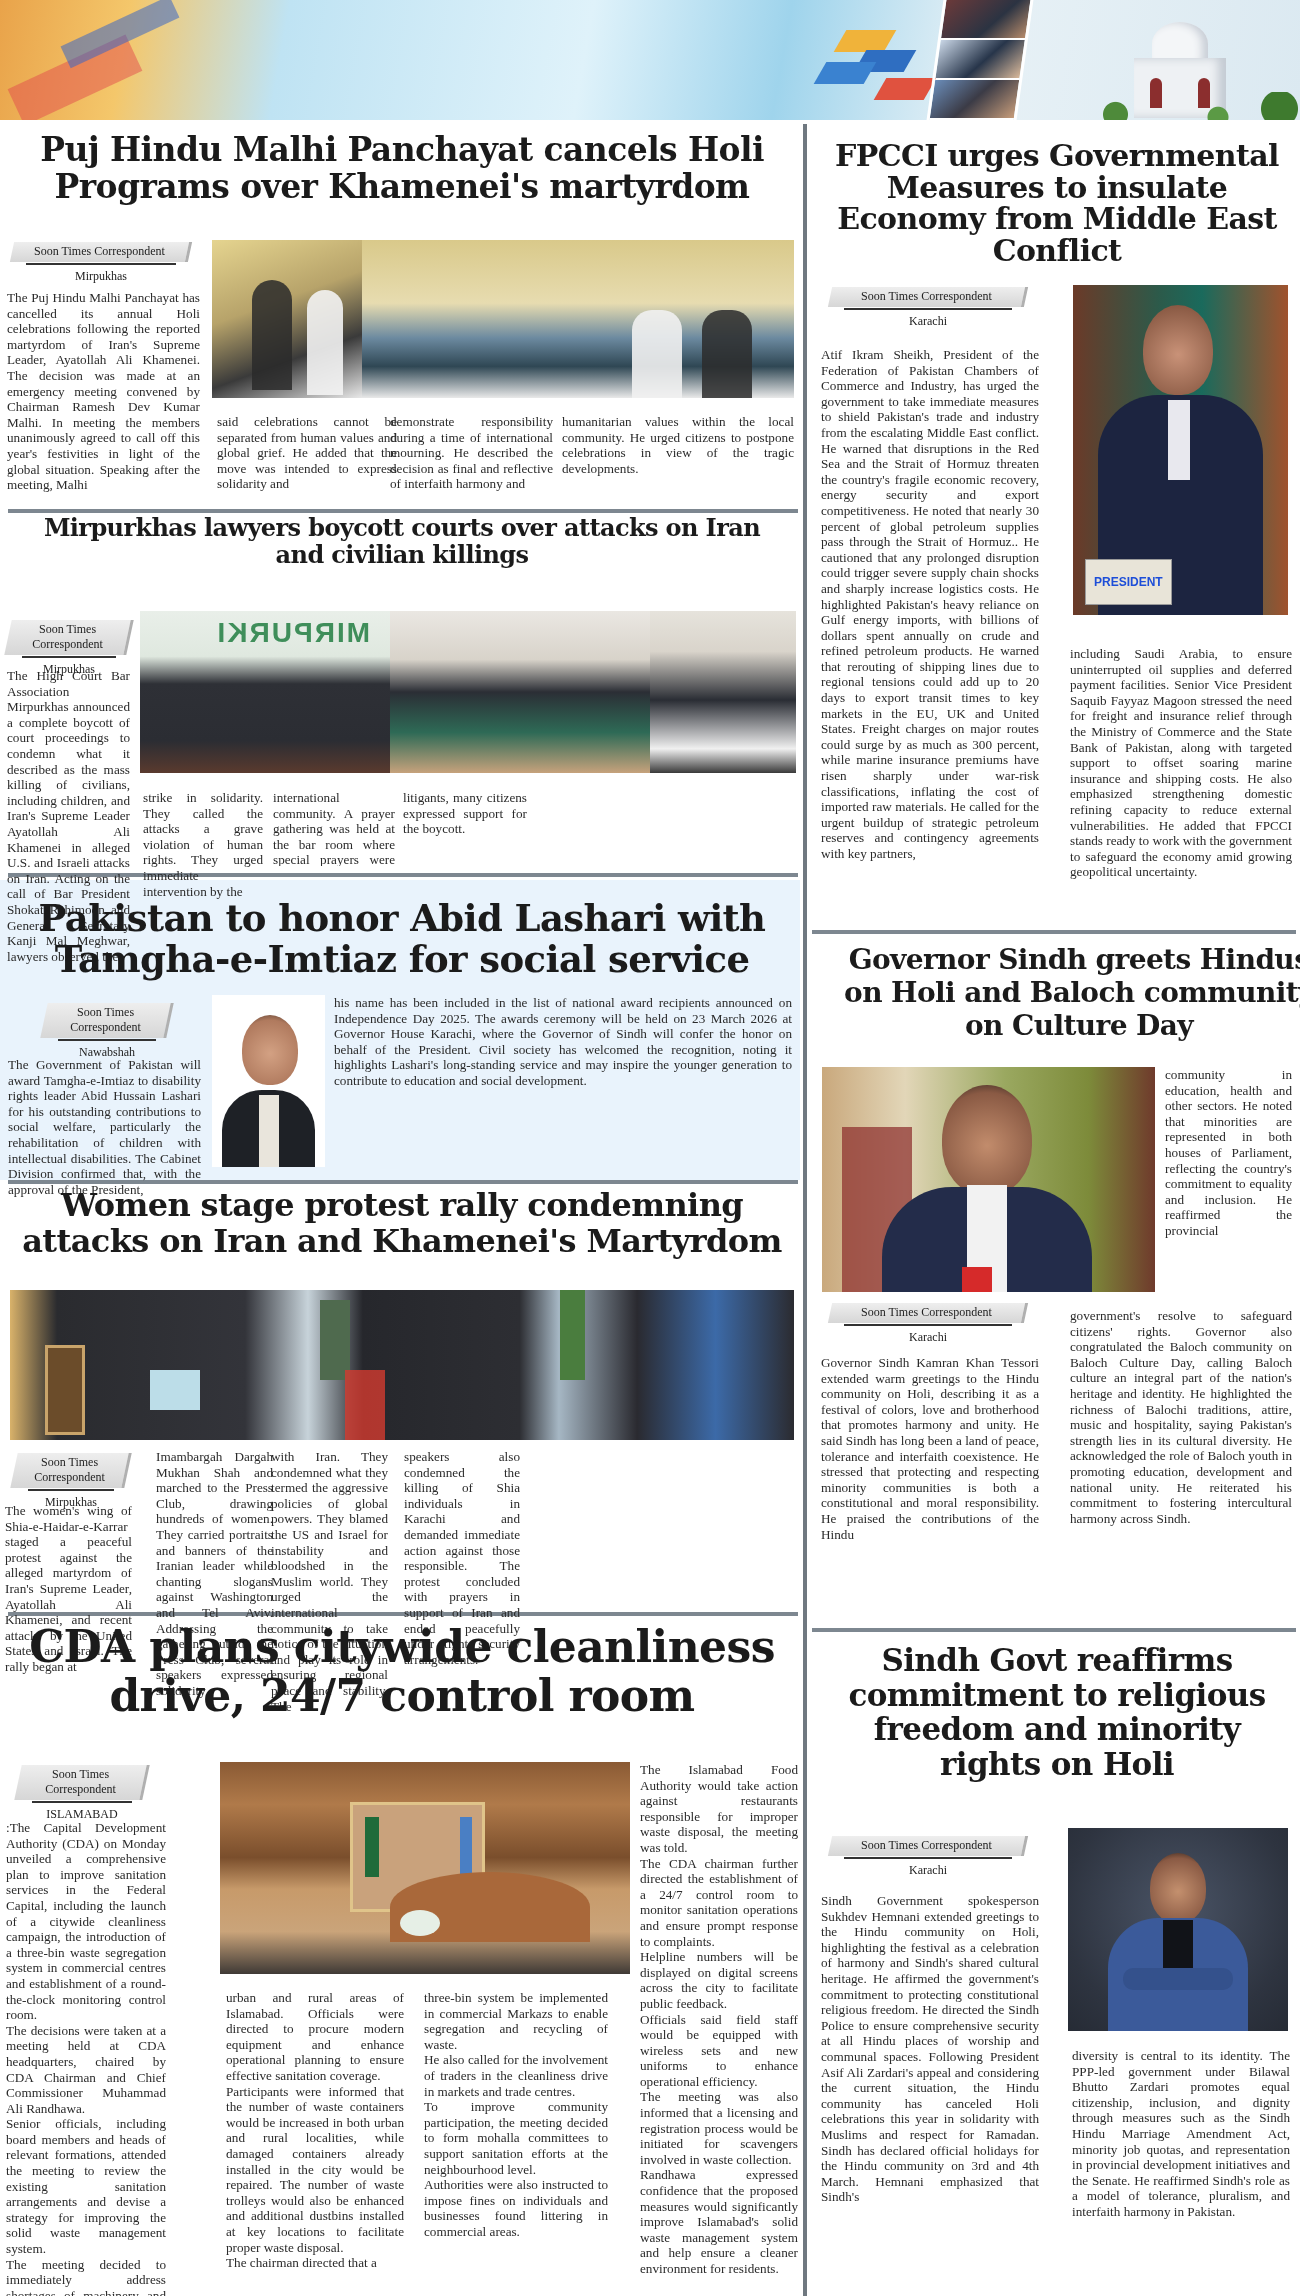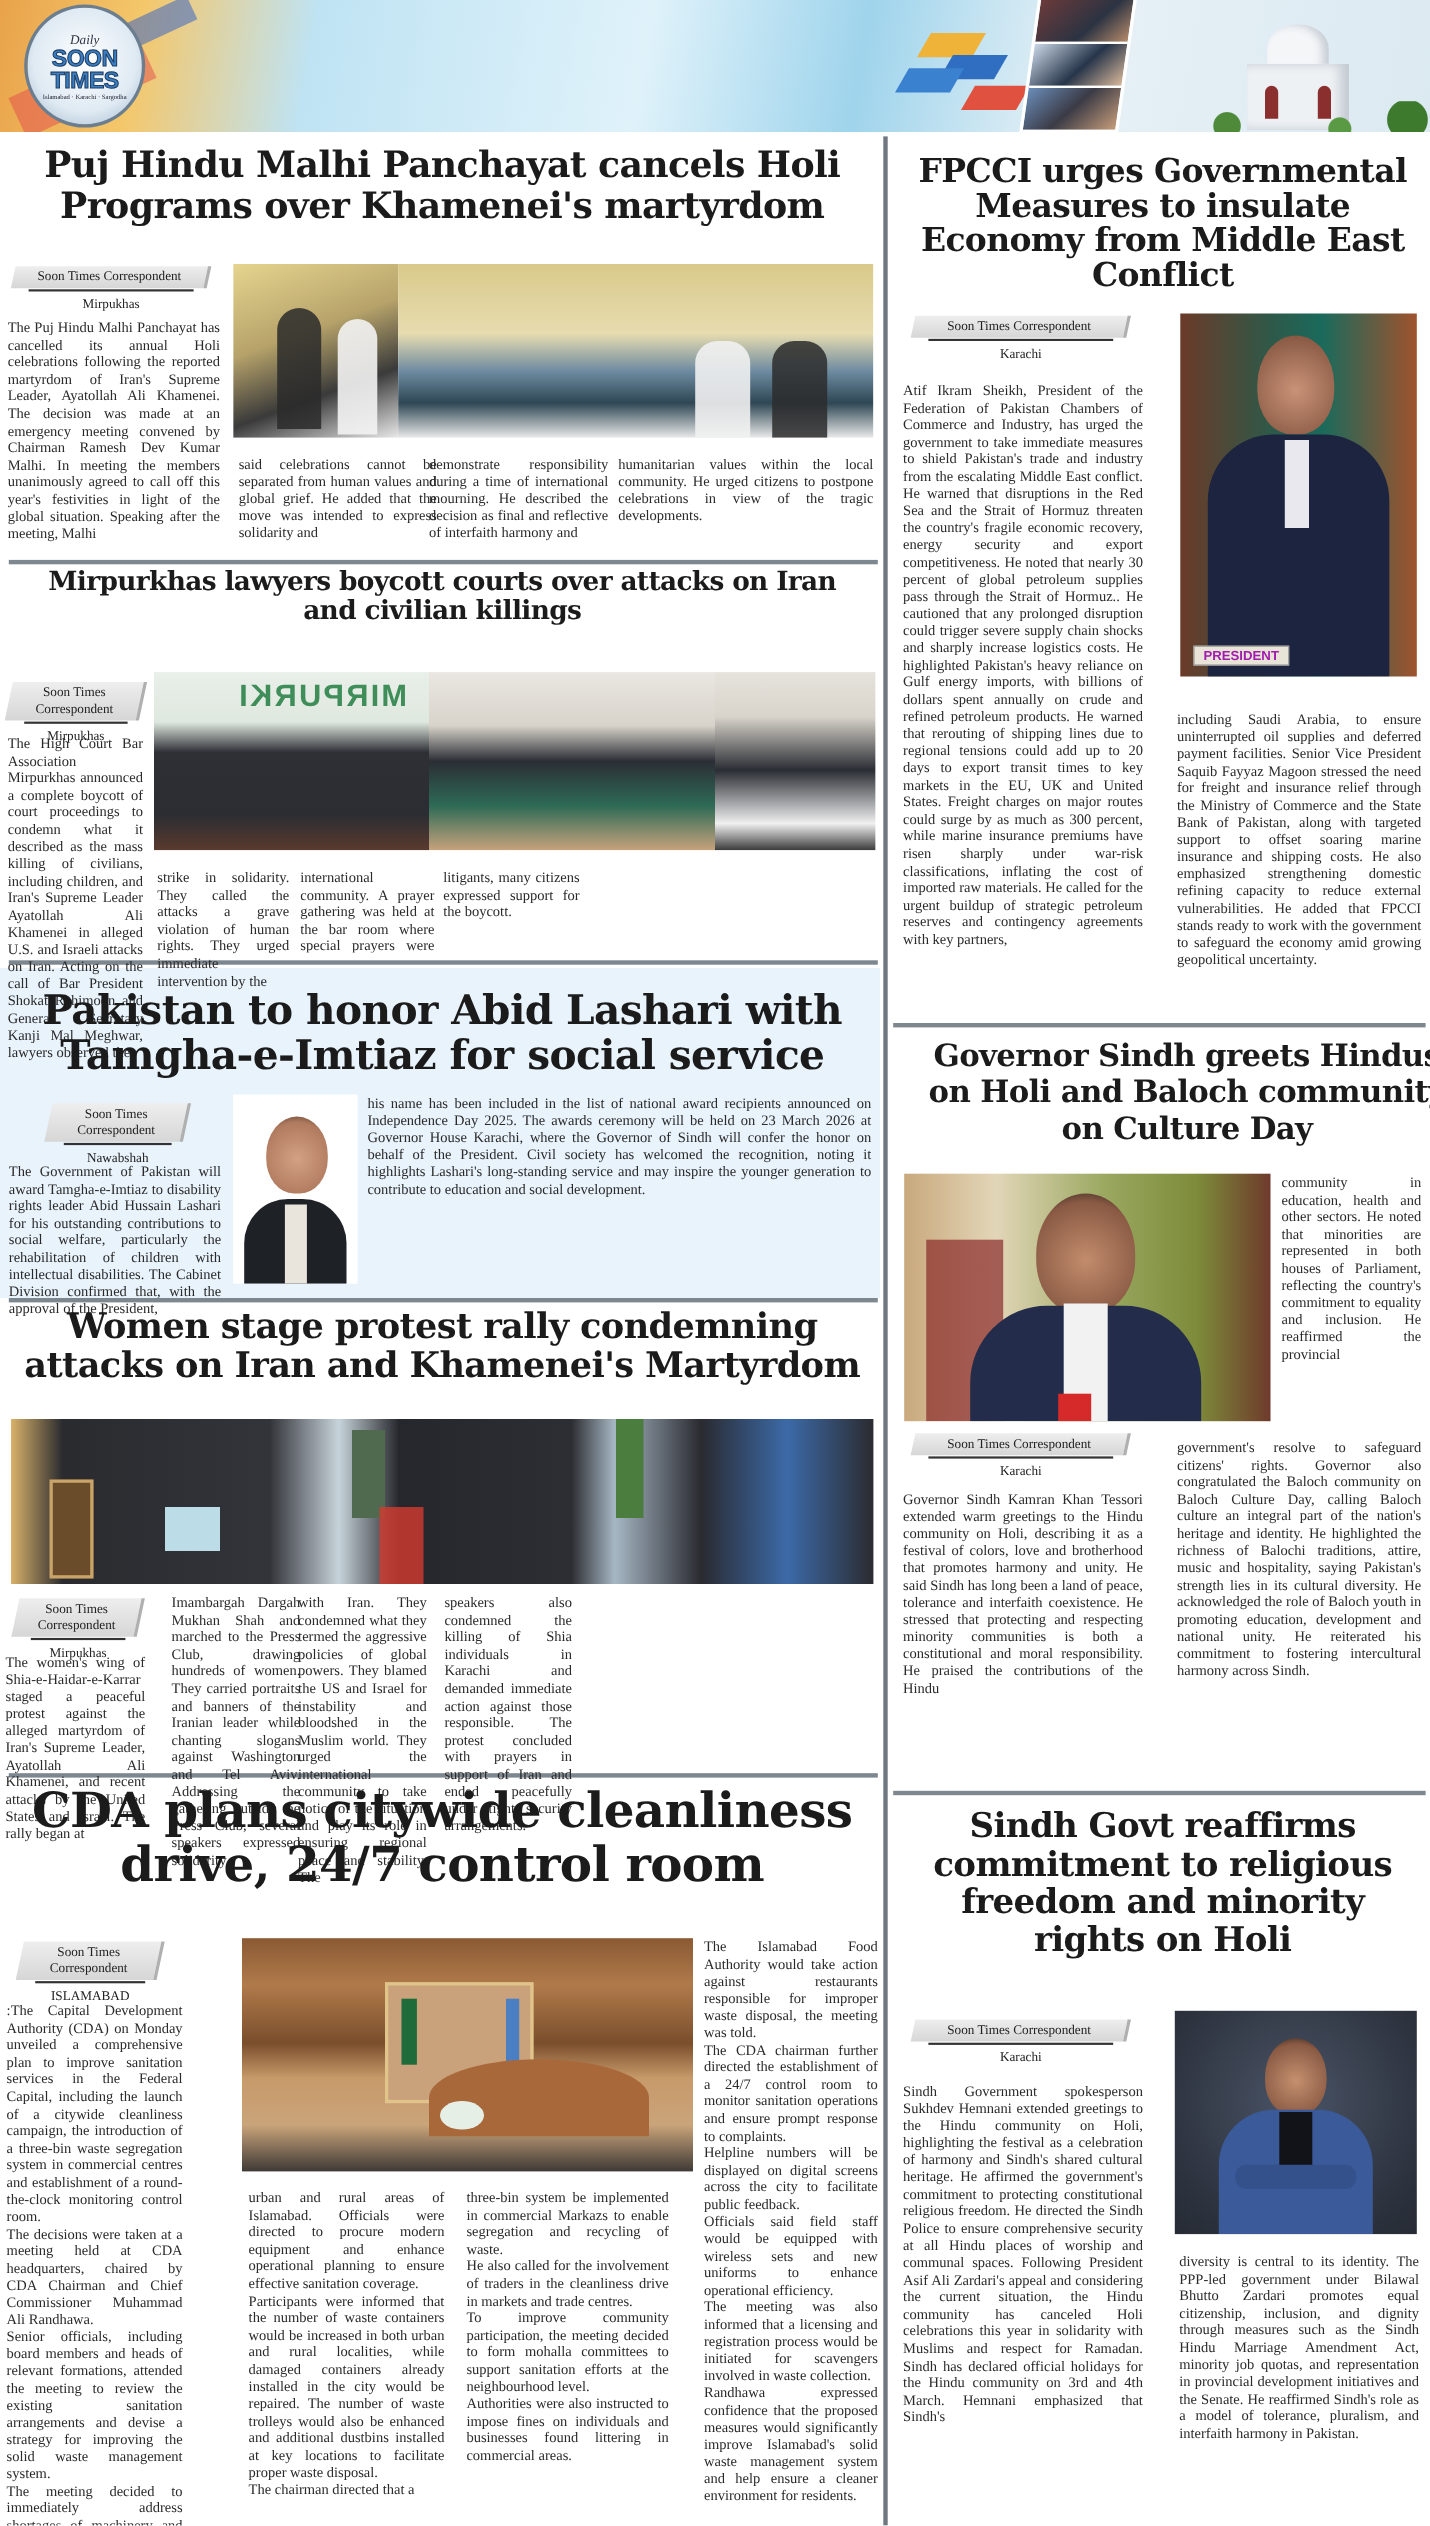--- a/index.html
+++ b/index.html
@@ -36,41 +36,35 @@
   .byline-box { position: absolute; }
   .byline-tag { display: block; background: linear-gradient(#eeeeee, #d6d6d6); border-right: 3px solid #b0b0b0; transform: skewX(-12deg); text-align: center; font-size: 12px; padding: 2px 0 3px; color: #222; }
   .byline-tag span { display: inline-block; transform: skewX(12deg); }
   .byline-rule { height: 2px; background: #333; margin: 1px 14px 0; }
   .byline-city { text-align: center; font-size: 12px; margin-top: 4px; color: #222; }
 
   .col { position: absolute; font-size: 13.2px; line-height: 15.6px; text-align: justify; color: #2a2a2a; hyphens: none; }
 
   .photo { position: absolute; overflow: hidden; }
   .photo .ph { position: absolute; }
-  .tag-president { position: absolute; left: 12px; bottom: 10px; background: #e8e4d8; color: #a21caf; font-family: "Liberation Sans", sans-serif; font-weight: bold; font-size: 12px; padding: 1px 8px; border: 1px solid #999; }
+  .tag-president { position: absolute; left: 12px; bottom: 10px; background: #e8e4d8; color: #1d4ed8; font-family: "Liberation Sans", sans-serif; font-weight: bold; font-size: 12px; padding: 15px 8px; border: 1px solid #999; }
 
   .honor-bg { position: absolute; left: 0; top: 880px; width: 800px; height: 300px; background: #e9f3fc; }
 </style>
 </head>
 <body>
 
 <header class="masthead">
   <div class="stripe1"></div>
   <div class="stripe2"></div>
   <div class="diamond" style="left:840px;top:30px;background:#f0b33a;"></div>
   <div class="diamond" style="left:860px;top:50px;background:#2f6ec1;"></div>
   <div class="diamond" style="left:820px;top:62px;background:#3a82d0;"></div>
   <div class="diamond" style="left:880px;top:78px;background:#e0523f;"></div>
 
-  <div class="logo-badge">
-    <span class="logo-daily">Daily</span>
-    <span class="logo-soon">SOON</span>
-    <span class="logo-times">TIMES</span>
-    <span class="logo-sub">Islamabad · Karachi · Sargodha</span>
-  </div>
 
 
   <div class="photo-strip">
     <div style="background:linear-gradient(135deg,#6b3a3a,#2b3342 60%,#b58a6a);"></div>
     <div style="background:linear-gradient(135deg,#c9d6e6,#27354a 55%,#d8b89a);"></div>
     <div style="background:linear-gradient(135deg,#6a8cb8,#3b3b46 50%,#c69c7a);"></div>
   </div>
 
   <div class="mausoleum">
     <div class="dome"></div>

